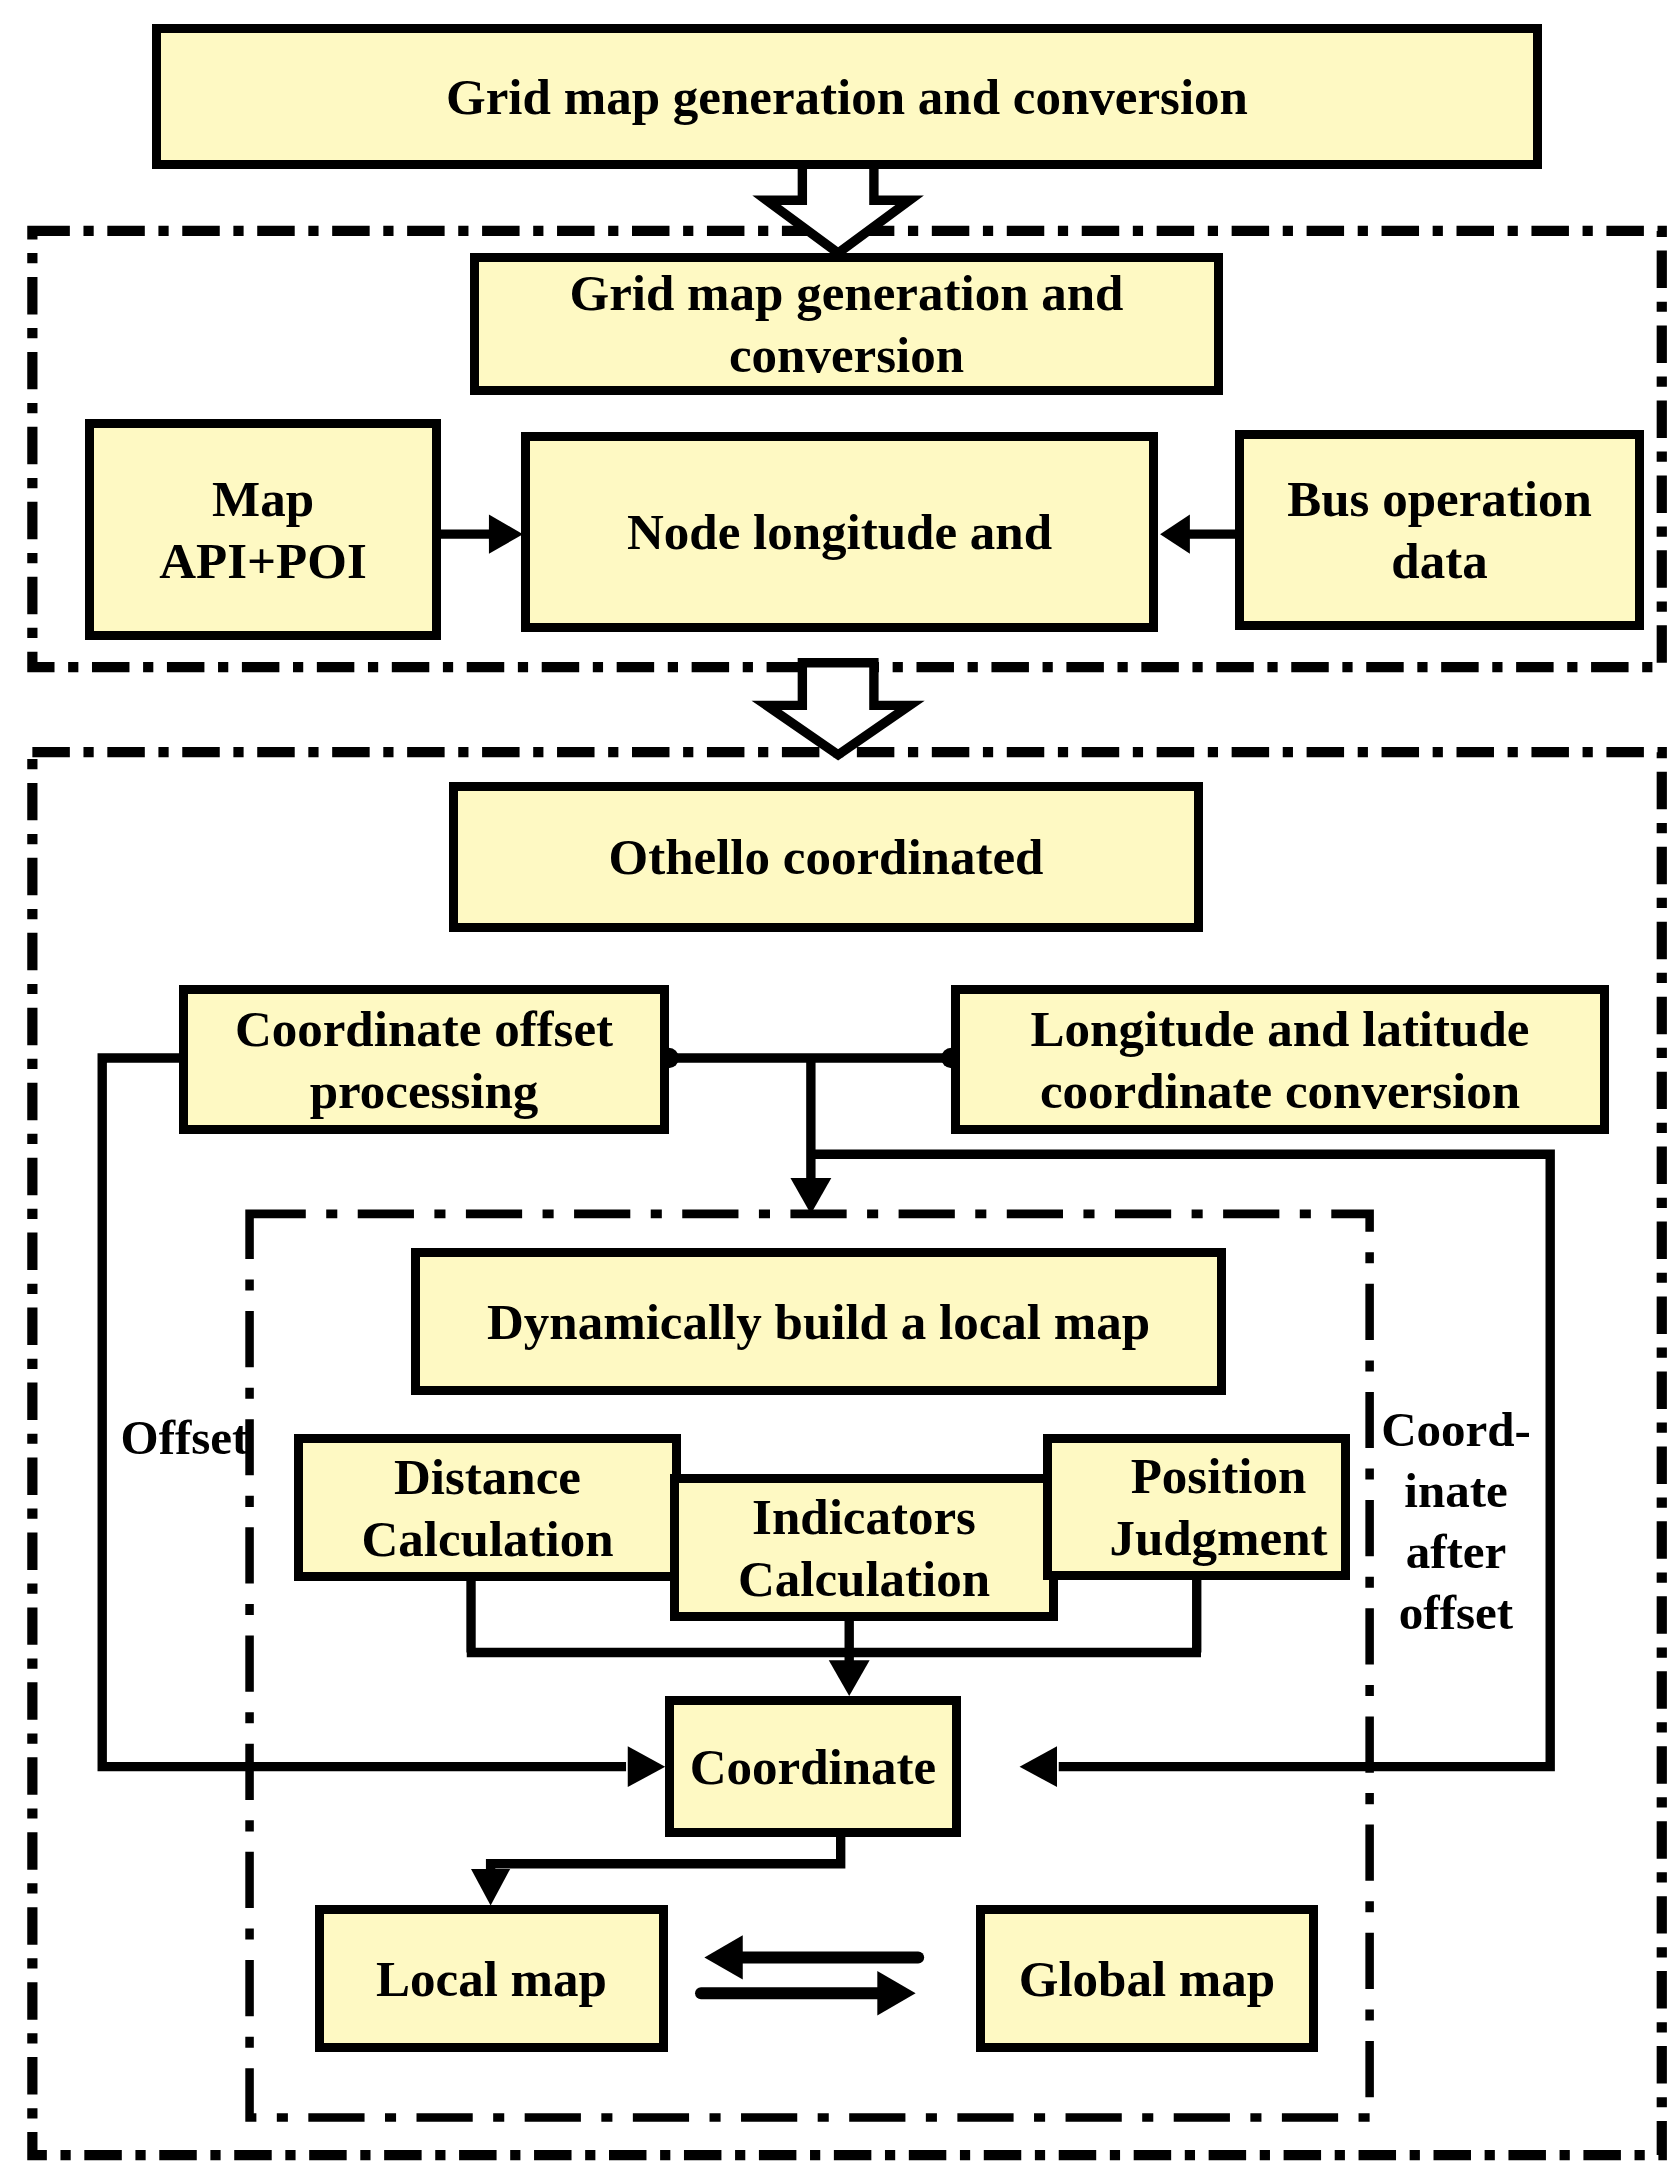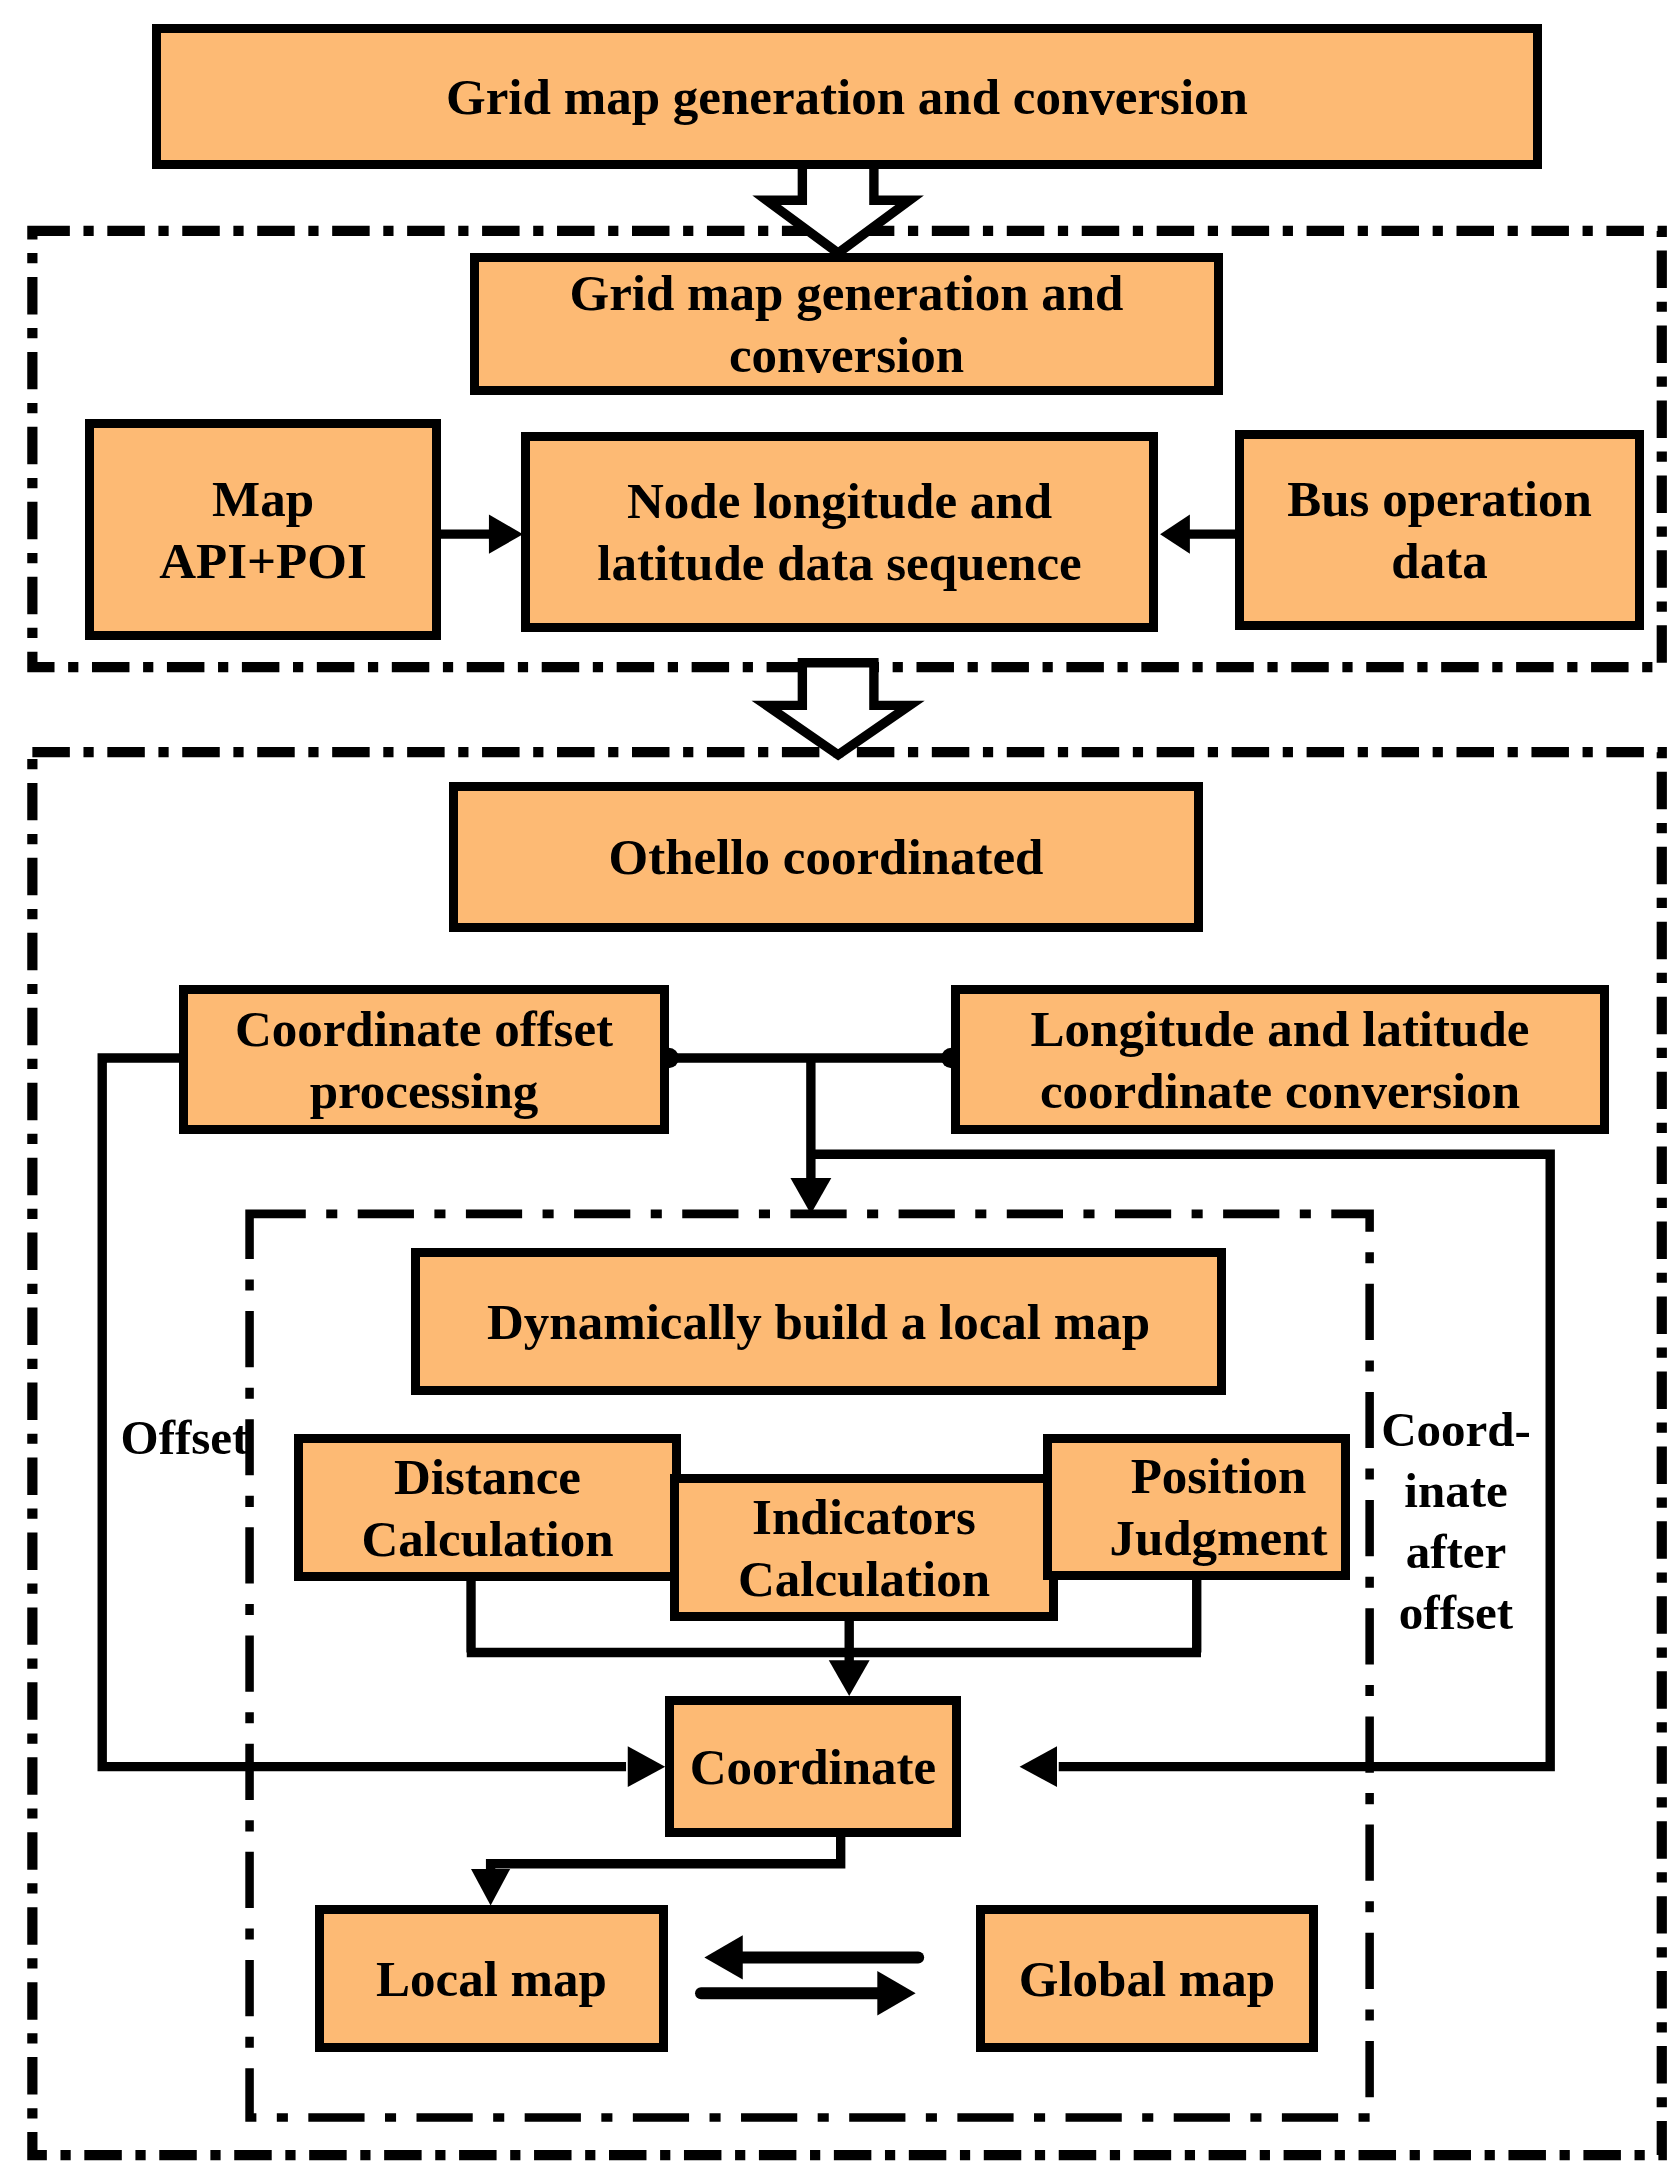--- a/index.html
+++ b/index.html
@@ -9,21 +9,21 @@
     background:#ffffff;
     font-family:"Liberation Serif","DejaVu Serif",serif;
     color:#000;
     overflow:hidden;
   }
   svg.wires{position:absolute;left:0;top:0;width:1672px;height:2185px;}
   .box{
     position:absolute;
     box-sizing:border-box;
     border:9.4px solid #000;
-    background:#fdba74;
+    background:#fef9c3;
     display:flex;flex-direction:column;
     align-items:center;justify-content:center;
     text-align:center;
     font-weight:700;
     font-size:51px;line-height:62px;
     white-space:nowrap;
   }
   .floating{
     position:absolute;
     display:flex;flex-direction:column;
@@ -89,21 +89,20 @@
     <span>conversion</span>
   </div>
 
   <div class="box" style="left:85px;top:419px;width:356px;height:221px;">
     <span>Map</span>
     <span>API+POI</span>
   </div>
 
   <div class="box" style="left:521px;top:432px;width:637px;height:200px;">
     <span>Node longitude and</span>
-    <span>latitude data sequence</span>
   </div>
 
   <div class="box" style="left:1235px;top:430px;width:409px;height:200px;">
     <span>Bus operation</span>
     <span>data</span>
   </div>
 
   <div class="box" style="left:449px;top:782px;width:754px;height:150px;">
     <span>Othello coordinated</span>
   </div>

